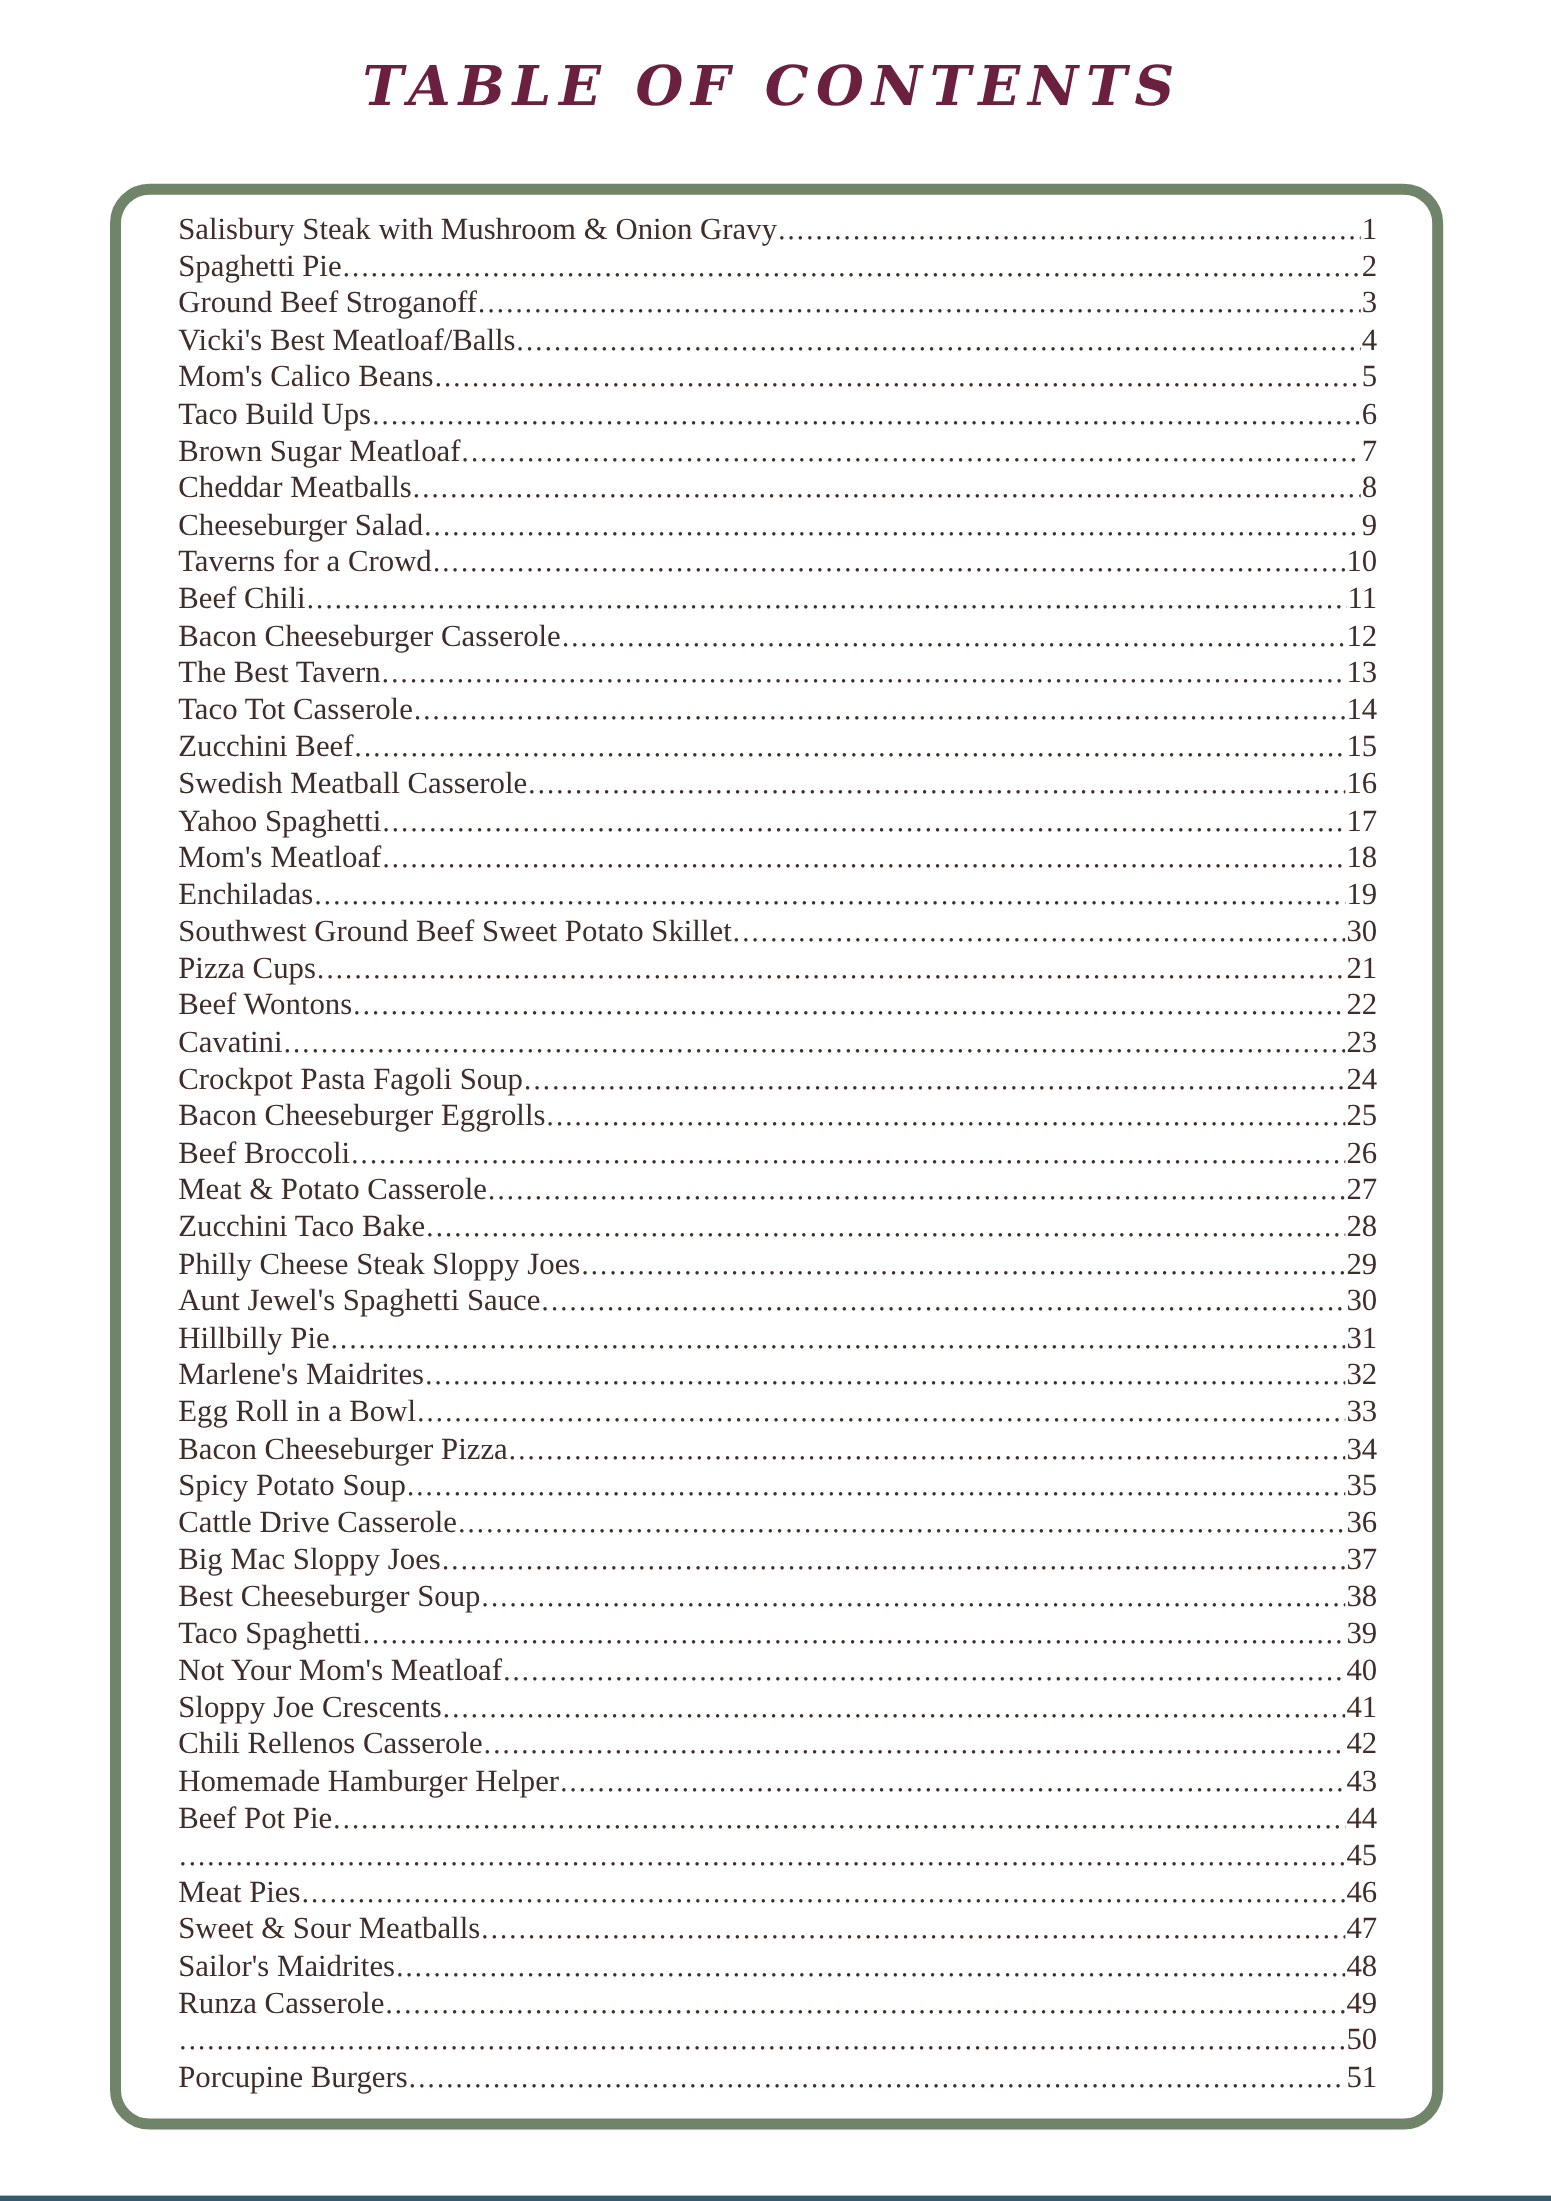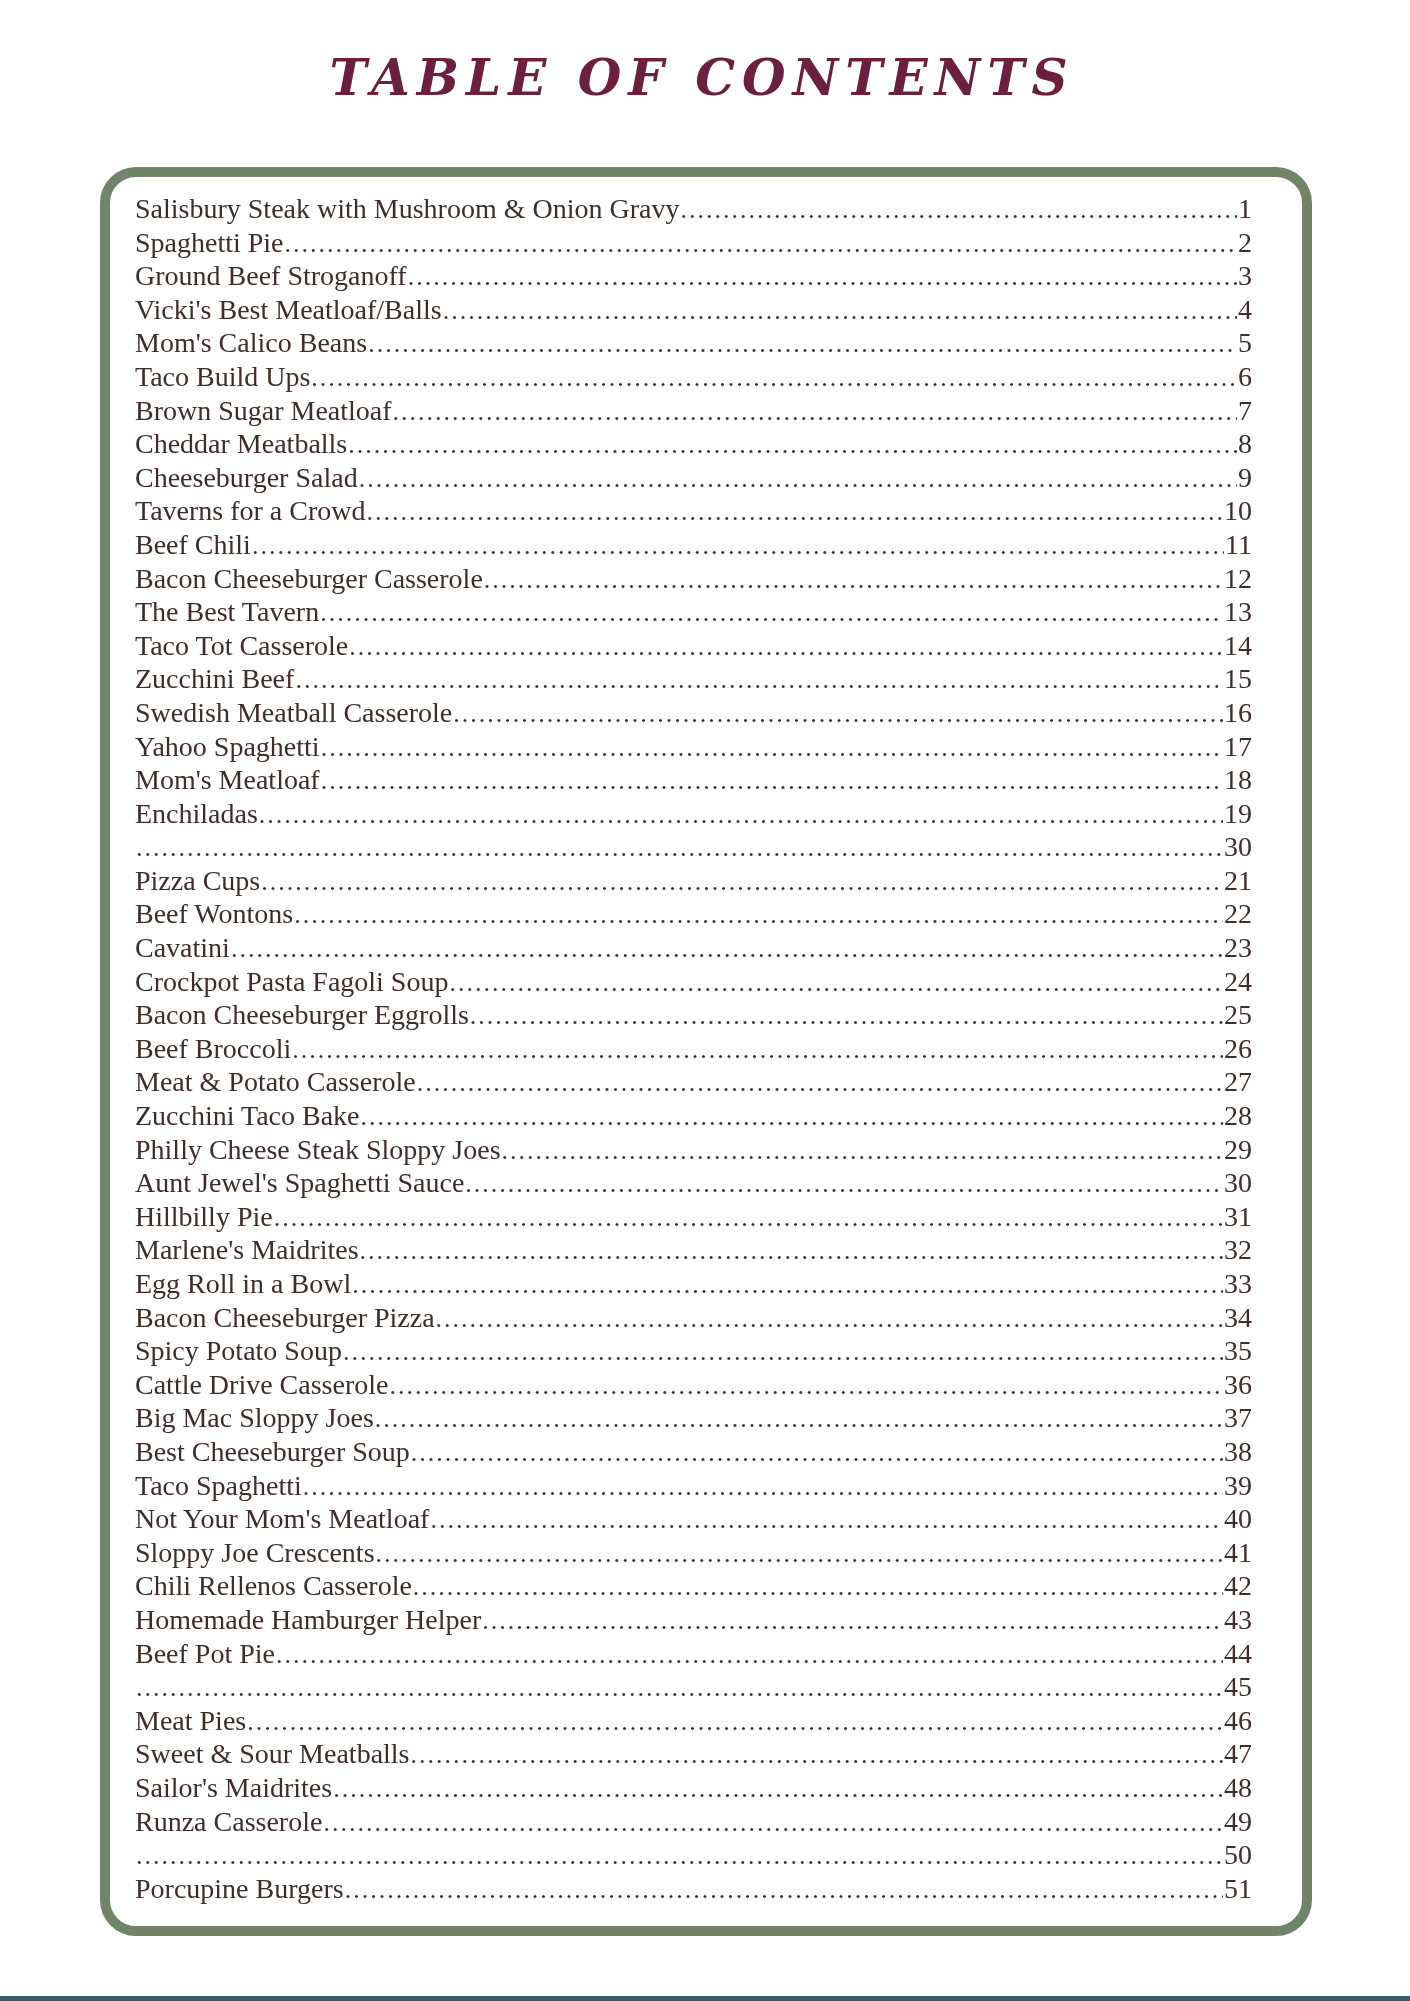--- a/index.html
+++ b/index.html
@@ -35,21 +35,21 @@
   .toc-panel {
     position: absolute;
     left: 100px;
     top: 167px;
     width: 1212px;
     height: 1769px;
     box-sizing: border-box;
     border: 10px solid var(--border-color, #6F8468);
     border-radius: 36px;
     background: #ffffff;
-    padding: 15px 50px 0 25px;
+    padding: 15px 50px 0 52px;
   }
   .toc-list {
     width: 100%;
   }
   .toc-row {
     display: flex;
     align-items: baseline;
     height: 33.6px;
     line-height: 33.6px;
     font-size: 28px;
@@ -178,20 +178,21 @@
           <span class="recipe-title">Mom's Meatloaf</span>
           <span class="dot-leader">............................................................................................................................................................................................................................................................................................................</span>
           <span class="page-number">18</span>
         </div>
         <div class="toc-row">
           <span class="recipe-title">Enchiladas</span>
           <span class="dot-leader">............................................................................................................................................................................................................................................................................................................</span>
           <span class="page-number">19</span>
         </div>
         <div class="toc-row">
+          <span class="recipe-title">Southwest Ground Beef Sweet Potato Skillet</span>
           <span class="dot-leader">............................................................................................................................................................................................................................................................................................................</span>
           <span class="page-number">30</span>
         </div>
         <div class="toc-row">
           <span class="recipe-title">Pizza Cups</span>
           <span class="dot-leader">............................................................................................................................................................................................................................................................................................................</span>
           <span class="page-number">21</span>
         </div>
         <div class="toc-row">
           <span class="recipe-title">Beef Wontons</span>

